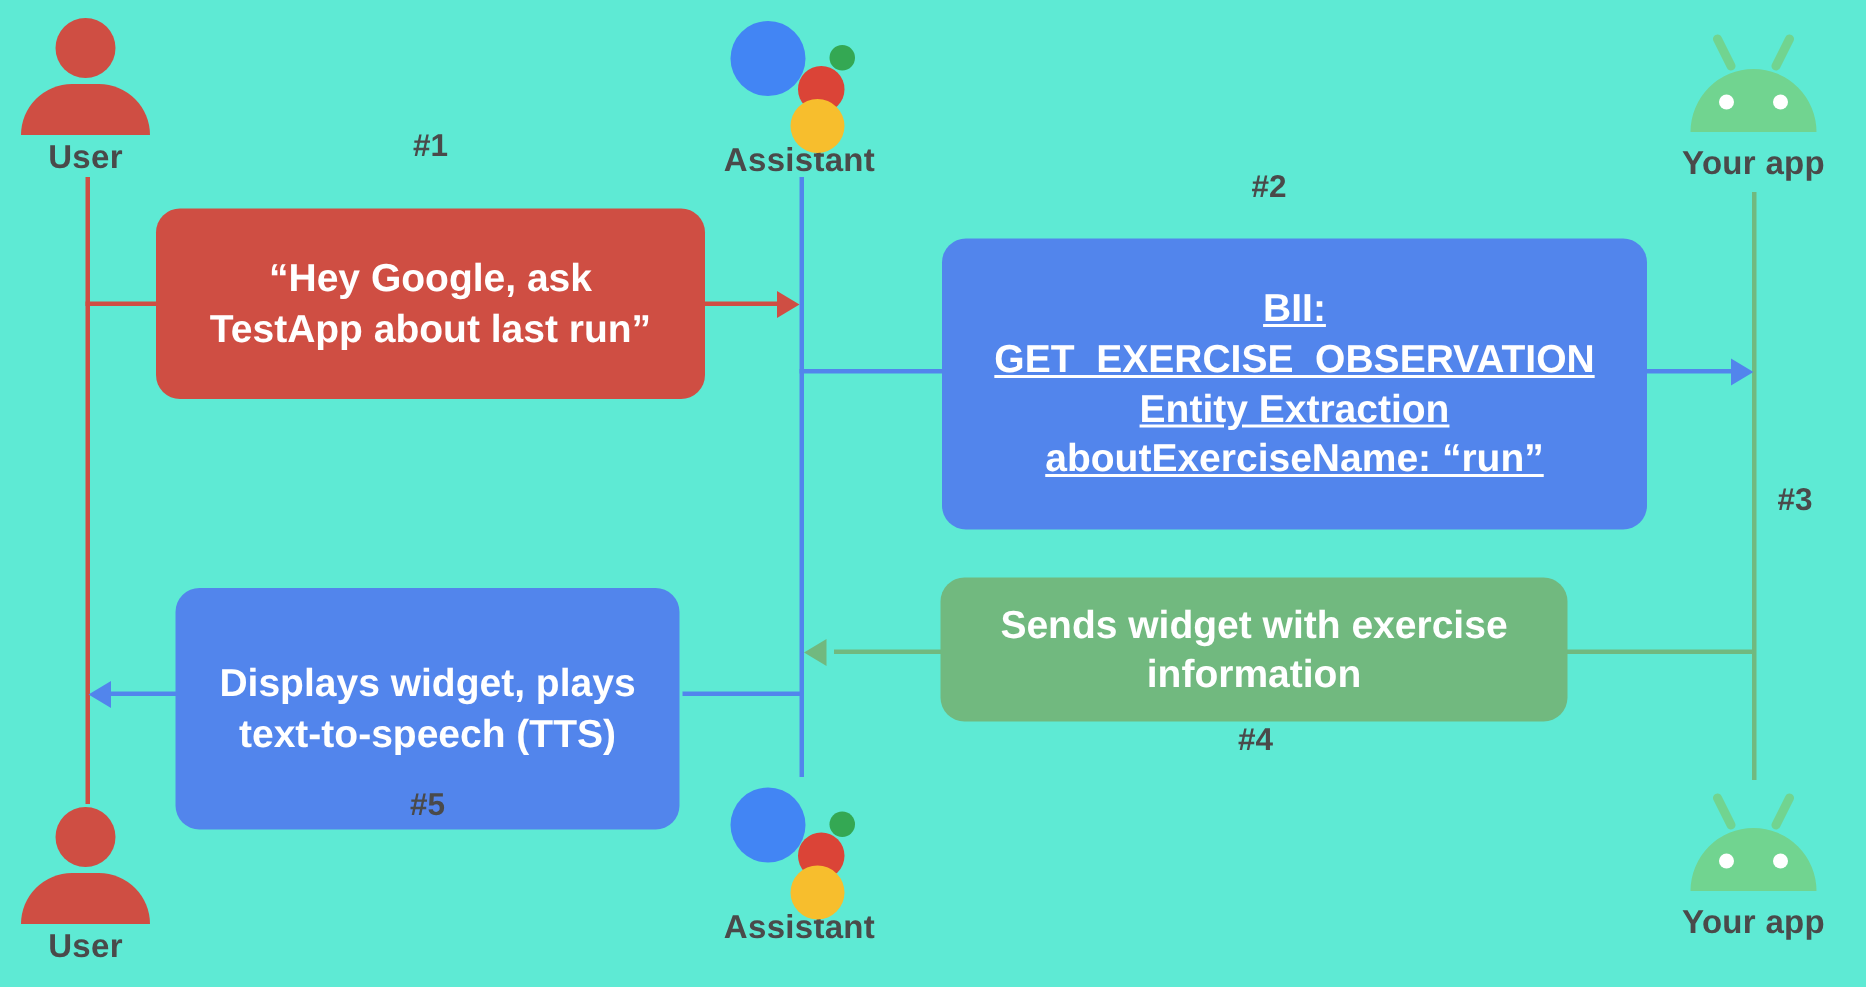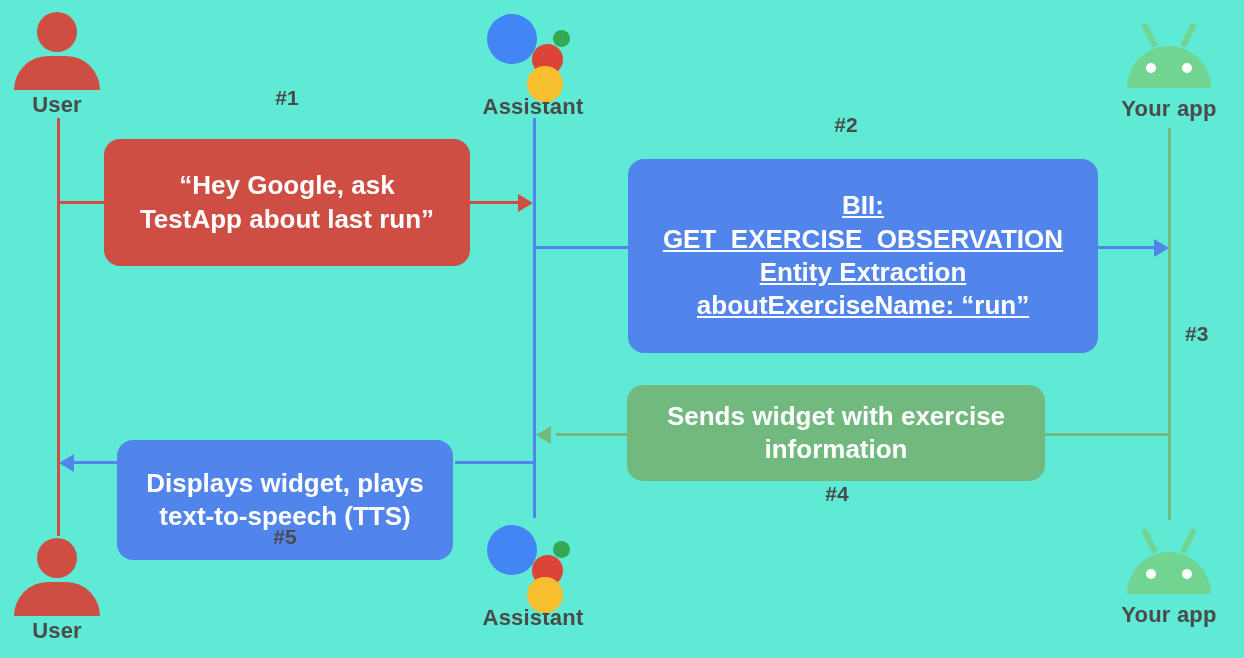--- a/index.html
+++ b/index.html
@@ -202,21 +202,21 @@
   <div class="arrowhead arrow-left" style="left:536px; top:426px; border-right-color:#71B97F;"></div>
   <div class="msgbox" style="left:627px; top:385px; width:418px; height:96px; background:#71B97F;">
     <span class="txt">Sends widget with exercise
 information</span>
   </div>
   <div class="step" style="left:797px; top:482px; width:80px;">#4</div>
 
   <div class="hline" style="left:455px; top:461px; width:79px; background:#5285EC;"></div>
   <div class="hline" style="left:74px; top:461px; width:48px; background:#5285EC;"></div>
   <div class="arrowhead arrow-left" style="left:59px; top:454px; border-right-color:#5285EC;"></div>
-  <div class="msgbox" style="left:117px; top:392px; width:336px; height:120px; background:#5285EC;margin-top:48px;">
+  <div class="msgbox" style="left:117px; top:392px; width:336px; height:161px; background:#5285EC;">
     <span class="txt">Displays widget, plays
 text-to-speech (TTS)</span>
   </div>
   <div class="step" style="left:245px; top:525px; width:80px;">#5</div>
 
   <div class="actor" style="left:-18px; top:538px;">
     <div class="user-glyph">
       <div class="user-head"></div>
       <div class="user-body"></div>
     </div>

